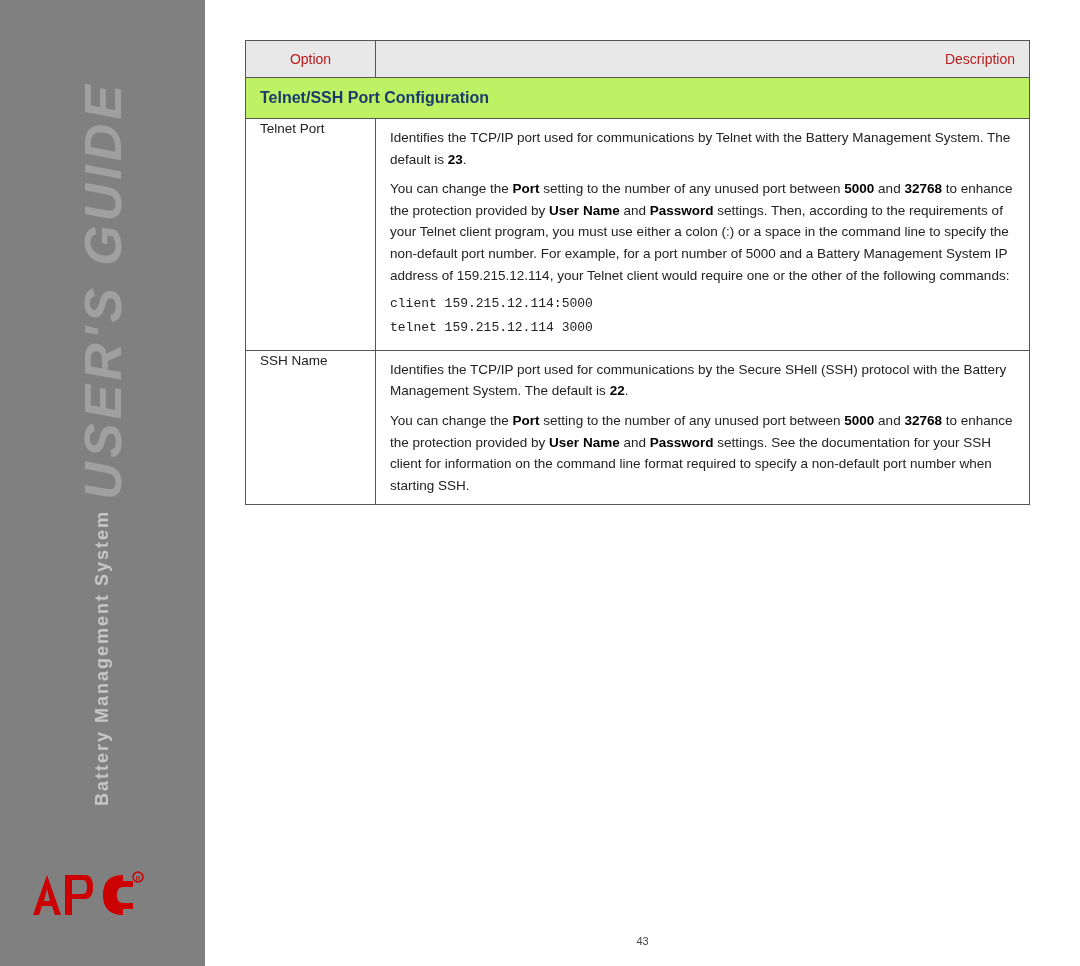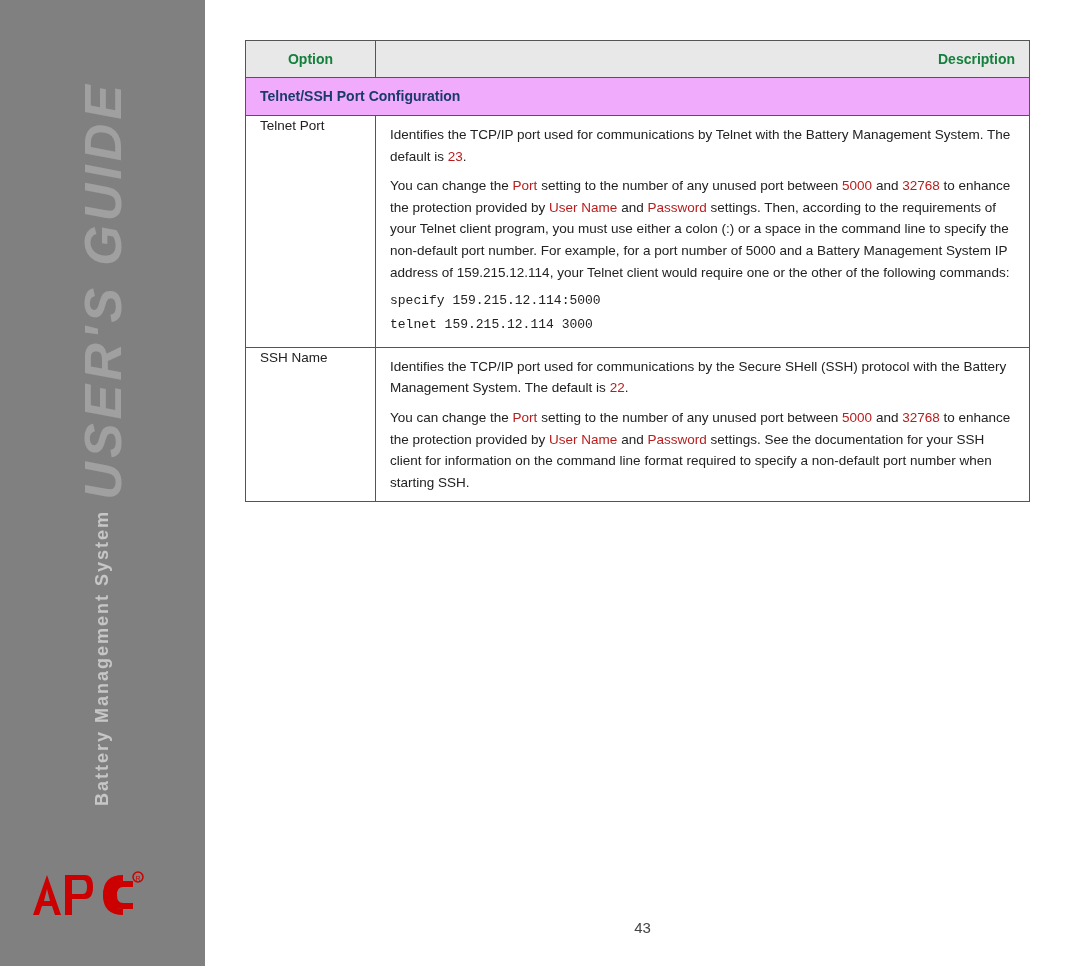--- a/index.html
+++ b/index.html
@@ -70,40 +70,40 @@
       border: 1.5px solid #555;
       font-size: 13.5px;
       color: #222;
     }
 
     .doc-table th {
       background: #e8e8e8;
       border: 1.5px solid #555;
       padding: 10px 14px;
       text-align: center;
-      font-weight: bold;
-      color: #15803d;
+      font-weight: normal;
+      color: #b91c1c;
       font-size: 14px;
     }
 
     .doc-table th.col-option {
       width: 130px;
       border-right: 1.5px solid #555;
     }
 
     .doc-table th.col-description {
       text-align: right;
     }
 
     .section-header td {
-      background: #f0abfc;
+      background: #bef264;
       padding: 7px 14px;
       font-weight: bold;
       color: #1a3a6b;
-      font-size: 14px;
+      font-size: 16px;
       border: 1.5px solid #555;
     }
 
     .doc-table td {
       border: 1.5px solid #555;
       padding: 8px 14px;
       vertical-align: top;
       line-height: 1.5;
     }
 
@@ -120,38 +120,38 @@
     }
 
     .desc-para {
       margin-bottom: 8px;
     }
     .desc-para:last-child {
       margin-bottom: 0;
     }
 
     .bold-blue {
-      color: #b91c1c;
-      font-weight: normal;
+      color: #000000;
+      font-weight: bold;
     }
 
     .code-line {
       font-family: 'Courier New', Courier, monospace;
       font-size: 13px;
       display: block;
       margin: 3px 0;
       color: #222;
     }
 
     .page-number {
       position: absolute;
-      bottom: 30px;
+      bottom: 19px;
       left: 50%;
       transform: translateX(-50%);
-      font-size: 15px;
+      font-size: 11px;
       color: #444;
     }
 
     
     .sidebar-text-container {
       flex: 1;
       display: flex;
       flex-direction: column;
       align-items: center;
       justify-content: center;
@@ -204,21 +204,21 @@
       <tr>
         <td class="option-cell">Telnet Port</td>
         <td class="desc-cell">
           <div class="desc-para">
             Identifies the TCP/IP port used for communications by Telnet with the Battery Management System. The default is <strong class="bold-blue">23</strong>.
           </div>
           <div class="desc-para">
             You can change the <strong class="bold-blue">Port</strong> setting to the number of any unused port between <strong class="bold-blue">5000</strong> and <strong class="bold-blue">32768</strong> to enhance the protection provided by <strong class="bold-blue">User Name</strong> and <strong class="bold-blue">Password</strong> settings. Then, according to the requirements of your Telnet client program, you must use either a colon (:) or a space in the command line to specify the non-default port number. For example, for a port number of 5000 and a Battery Management System IP address of 159.215.12.114, your Telnet client would require one or the other of the following commands:
           </div>
           <div class="desc-para">
-            <span class="code-line">specify 159.215.12.114:5000</span>
+            <span class="code-line">client 159.215.12.114:5000</span>
             <span class="code-line">telnet 159.215.12.114 3000</span>
           </div>
         </td>
       </tr>
 
       <tr>
         <td class="option-cell">SSH Name</td>
         <td class="desc-cell">
           <div class="desc-para">
             Identifies the TCP/IP port used for communications by the Secure SHell (SSH) protocol with the Battery Management System. The default is <strong class="bold-blue">22</strong>.

